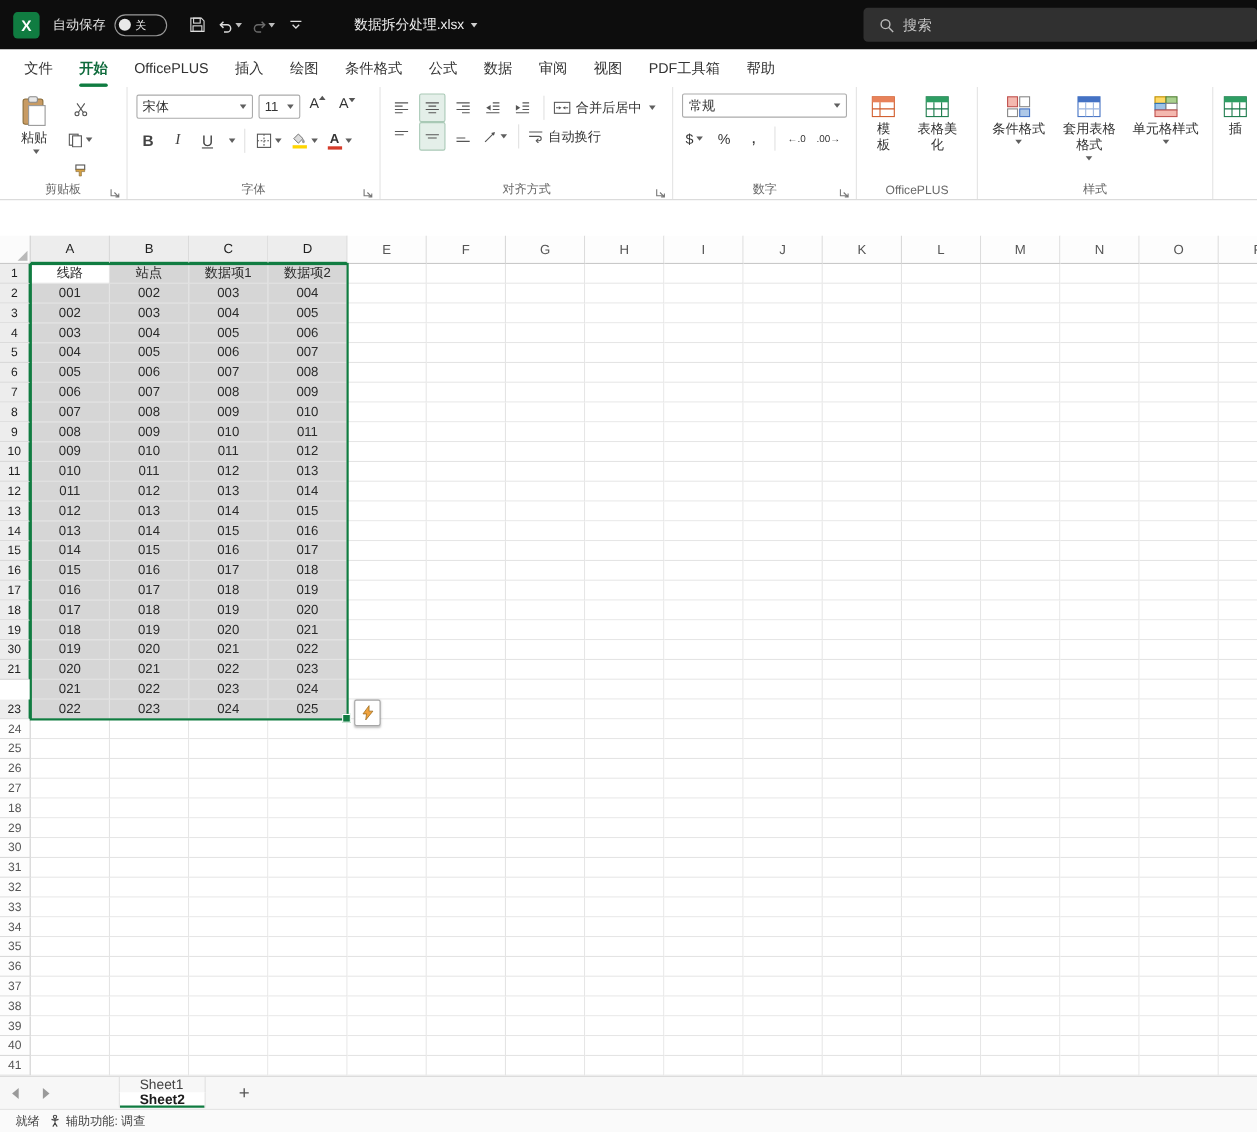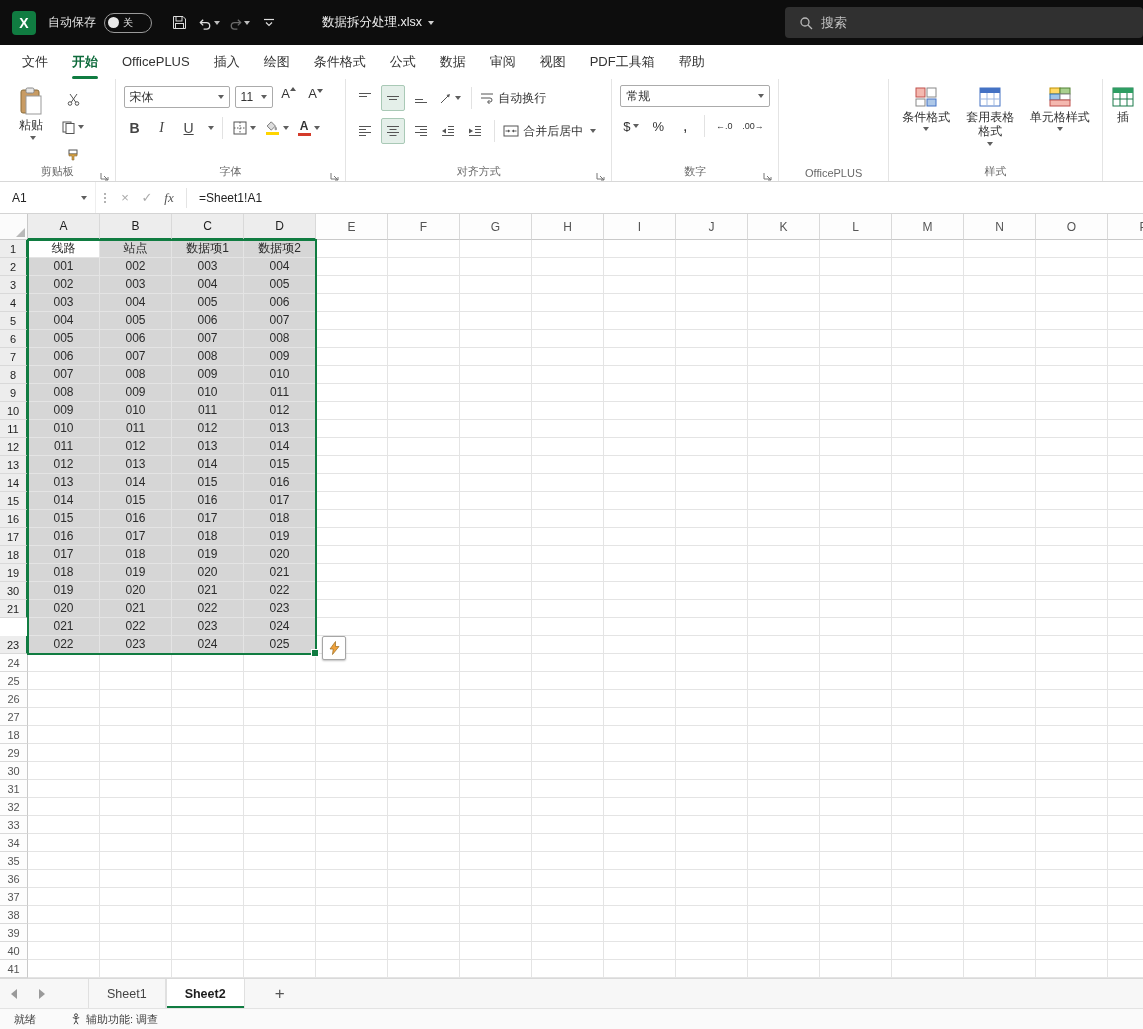--- a/index.html
+++ b/index.html
@@ -94,27 +94,27 @@
   .sel-overlay{position:absolute;border:2px solid #107C41;box-sizing:border-box;pointer-events:none;}
   .fill-handle{position:absolute;right:-4px;bottom:-4px;width:6px;height:6px;background:#107C41;border:1px solid #fff;pointer-events:auto;cursor:crosshair;}
   .flashfill{position:absolute;left:322px;top:422px;width:22px;height:22px;background:#fff;border:1px solid #a6a6a6;border-radius:2px;display:flex;align-items:center;justify-content:center;box-shadow:0 1px 2px rgba(0,0,0,.25);cursor:pointer;}
 
   
   .sheetbar{position:absolute;top:978px;left:0;width:100%;height:29px;border-top:1px solid #d9d9d9;background:#f7f7f7;display:flex;align-items:stretch;box-sizing:content-box;}
   .nav{width:28px;display:flex;align-items:center;justify-content:center;cursor:pointer;}
   .tri{width:0;height:0;border-top:5px solid transparent;border-bottom:5px solid transparent;}
   .tri-left{border-right:6px solid #9a9a9a;}
   .tri-right{border-left:6px solid #9a9a9a;}
-  .sheet-tabs{display:flex;margin-left:32px;}
+  .sheet-tabs{display:flex;margin-left:52px;flex-direction:column;}
   .sheet-tab{padding:0 18px;font-size:12.5px;color:#444;display:flex;align-items:center;border-right:1px solid #e0e0e0;border-left:1px solid #e0e0e0;cursor:pointer;background:transparent;}
   .sheet-tab.active{background:#fff;color:#1c1c1c;font-weight:bold;box-shadow:inset 0 -2px 0 #107C41;}
   .add-sheet{width:34px;display:flex;align-items:center;justify-content:center;font-size:17px;color:#555;cursor:pointer;margin-left:18px;}
 
   
-  .statusbar{position:absolute;top:1008px;left:0;width:100%;height:21px;border-top:1px solid #e3e3e3;background:#fafafa;display:flex;align-items:center;font-size:11px;color:#444;box-sizing:border-box;padding-left:14px;gap:34px;}
+  .statusbar{position:absolute;top:1008px;left:0;width:100%;height:21px;border-top:1px solid #e3e3e3;background:#fafafa;display:flex;align-items:center;font-size:11px;color:#444;box-sizing:border-box;padding-left:14px;gap:8px;}
   .acc{display:flex;align-items:center;gap:4px;cursor:pointer;}
 </style>
 </head>
 <body>
 
 <div class="app">
 
   <div class="titlebar">
     <div class="excel-logo">X</div>
     <span class="ts-label">自动保存</span>
@@ -275,52 +275,20 @@
       <div class="grp-label">字体</div>
       <div class="launcher">
         <svg width="9" height="9" viewBox="0 0 9 9" fill="none" stroke="#777">
           <path d="M1 1 v6 h6"></path>
             <path d="M4 4 l4 4 M8 5 v3 h-3"></path>
         </svg>
       </div>
     </div>
 
     <div class="rgroup" style="width:272px">
-      <div class="rrow" style="margin-bottom:7px;">
-        <div class="sbtn">
-          <svg width="14" height="12" viewBox="0 0 14 12" stroke="#555">
-              <path d="M1 1.5 h12 M1 4.5 h8"></path>
-            </svg>
-        </div>
-        <div class="sbtn on">
-          <svg width="14" height="12" viewBox="0 0 14 12" stroke="#555">
-              <path d="M1 4.5 h12 M3 7.5 h8"></path>
-            </svg>
-        </div>
-        <div class="sbtn">
-          <svg width="14" height="12" viewBox="0 0 14 12" stroke="#555">
-              <path d="M1 7.5 h8 M1 10.5 h12"></path>
-            </svg>
-        </div>
-        <div class="sbtn">
-          <svg width="13" height="13" viewBox="0 0 13 13" stroke="#555" fill="none">
-            <path d="M2 11 L10 3"></path>
-              <path d="M11 2 l-3.5 1 2.5 2.5 z" fill="#555" stroke="none"></path>
-          </svg>
-            <span class="chev"></span>
-        </div>
-        <div class="vdiv"></div>
-        <div class="icon-text-btn">
-          <svg width="14" height="12" viewBox="0 0 14 12" stroke="#555" fill="none">
-            <path d="M1 2 h12 M1 6 h9 a2 2 0 0 1 0 4 h-2"></path>
-            <path d="M9.5 8 l-2 2 2 2"></path>
-          </svg>
-          <span>自动换行</span>
-        </div>
-      </div>
       <div class="rrow">
         <div class="sbtn">
           <svg width="14" height="12" viewBox="0 0 14 12" stroke="#555">
               <path d="M1 1.5 h12 M1 4.5 h7 M1 7.5 h12 M1 10.5 h7"></path>
             </svg>
         </div>
         <div class="sbtn on">
           <svg width="14" height="12" viewBox="0 0 14 12" stroke="#555">
               <path d="M1 1.5 h12 M3.5 4.5 h7 M1 7.5 h12 M3.5 10.5 h7"></path>
             </svg>
@@ -345,20 +313,52 @@
         <div class="vdiv"></div>
         <div class="icon-text-btn">
           <svg width="16" height="12" viewBox="0 0 16 12" stroke="#555" fill="none">
             <rect x="1" y="1" width="14" height="10" fill="#fff"></rect>
             <path d="M2.5 6 h2.5 M13.5 6 h-2.5"></path>
             <path d="M5 4.5 l2.5 1.5 -2.5 1.5 z" fill="#555" stroke="none"></path>
             <path d="M11 4.5 l-2.5 1.5 2.5 1.5 z" fill="#555" stroke="none"></path>
           </svg>
           <span>合并后居中</span>
           <span class="chev"></span>
+        </div>
+      </div>
+      <div class="rrow" style="margin-bottom:7px;">
+        <div class="sbtn">
+          <svg width="14" height="12" viewBox="0 0 14 12" stroke="#555">
+              <path d="M1 1.5 h12 M1 4.5 h8"></path>
+            </svg>
+        </div>
+        <div class="sbtn on">
+          <svg width="14" height="12" viewBox="0 0 14 12" stroke="#555">
+              <path d="M1 4.5 h12 M3 7.5 h8"></path>
+            </svg>
+        </div>
+        <div class="sbtn">
+          <svg width="14" height="12" viewBox="0 0 14 12" stroke="#555">
+              <path d="M1 7.5 h8 M1 10.5 h12"></path>
+            </svg>
+        </div>
+        <div class="sbtn">
+          <svg width="13" height="13" viewBox="0 0 13 13" stroke="#555" fill="none">
+            <path d="M2 11 L10 3"></path>
+              <path d="M11 2 l-3.5 1 2.5 2.5 z" fill="#555" stroke="none"></path>
+          </svg>
+            <span class="chev"></span>
+        </div>
+        <div class="vdiv"></div>
+        <div class="icon-text-btn">
+          <svg width="14" height="12" viewBox="0 0 14 12" stroke="#555" fill="none">
+            <path d="M1 2 h12 M1 6 h9 a2 2 0 0 1 0 4 h-2"></path>
+            <path d="M9.5 8 l-2 2 2 2"></path>
+          </svg>
+          <span>自动换行</span>
         </div>
       </div>
       <div class="grp-label">对齐方式</div>
       <div class="launcher">
         <svg width="9" height="9" viewBox="0 0 9 9" fill="none" stroke="#777">
           <path d="M1 1 v6 h6"></path>
             <path d="M4 4 l4 4 M8 5 v3 h-3"></path>
         </svg>
       </div>
     </div>
@@ -392,20 +392,38 @@
       <div class="grp-label">数字</div>
       <div class="launcher">
         <svg width="9" height="9" viewBox="0 0 9 9" fill="none" stroke="#777">
           <path d="M1 1 v6 h6"></path>
             <path d="M4 4 l4 4 M8 5 v3 h-3"></path>
         </svg>
       </div>
     </div>
 
     <div class="rgroup" style="width:112px">
+      <div class="rrow" style="align-items:flex-start;">
+        <div class="bigbtn">
+          <svg width="22" height="20" viewBox="0 0 22 20">
+            <rect x="1" y="1" width="20" height="18" fill="#fff" stroke="#d05a28"></rect>
+            <rect x="1" y="1" width="20" height="5" fill="#e8825a"></rect>
+            <path d="M8 6 v13 M1 12 h20" stroke="#d05a28" fill="none"></path>
+          </svg>
+          <span class="bb-label">模板</span>
+        </div>
+        <div class="bigbtn">
+          <svg width="22" height="20" viewBox="0 0 22 20">
+            <rect x="1" y="1" width="20" height="18" fill="#fff" stroke="#1a7a4a"></rect>
+            <rect x="1" y="1" width="20" height="5" fill="#2e9e63"></rect>
+            <path d="M8 6 v13 M15 6 v13 M1 12 h20" stroke="#1a7a4a" fill="none"></path>
+          </svg>
+          <span class="bb-label">表格美化</span>
+        </div>
+      </div>
       <div class="grp-label">OfficePLUS</div>
     </div>
 
     <div class="rgroup" style="width:214px">
       <div class="rrow" style="align-items:flex-start;">
         <div class="bigbtn" style="width:58px">
           <svg width="22" height="20" viewBox="0 0 22 20">
             <rect x="1" y="1" width="9" height="9" fill="#f4b8af" stroke="#c0504d"></rect>
             <rect x="12" y="1" width="9" height="9" fill="#fff" stroke="#888"></rect>
             <rect x="1" y="12" width="9" height="7" fill="#fff" stroke="#888"></rect>
@@ -443,36 +461,20 @@
         <svg width="22" height="20" viewBox="0 0 22 20">
           <rect x="1" y="1" width="20" height="18" fill="#fff" stroke="#1a7a4a"></rect>
           <rect x="1" y="1" width="20" height="5" fill="#2e9e63"></rect>
           <path d="M8 6 v13 M15 6 v13 M1 12 h20" stroke="#1a7a4a" fill="none"></path>
         </svg>
         <span class="bb-label">插</span>
       </div>
     </div>
   </div>
 
-  <div class="formulabar">
-    <div class="namebox">
-      <span>A1</span>
-      <span class="chev"></span>
-    </div>
-    <div class="vdots">
-        <i></i>
-        <i></i>
-        <i></i>
-      </div>
-    <div class="fb-btn">×</div>
-    <div class="fb-btn">✓</div>
-    <div class="fb-btn fb-fx">fx</div>
-    <div class="fb-divider"></div>
-    <div class="formula-text">=Sheet1!A1</div>
-  </div>
 
   <div class="grid">
     <div class="corner"></div>
     <div id="col-headers">
         <div class="col-h hsel" style="left: 28px; width: 72px;">A</div>
         <div class="col-h hsel" style="left: 100px; width: 72px;">B</div>
         <div class="col-h hsel" style="left: 172px; width: 72px;">C</div>
         <div class="col-h hsel" style="left: 244px; width: 72px;">D</div>
         <div class="col-h" style="left: 316px; width: 72px;">E</div>
         <div class="col-h" style="left: 388px; width: 72px;">F</div>

